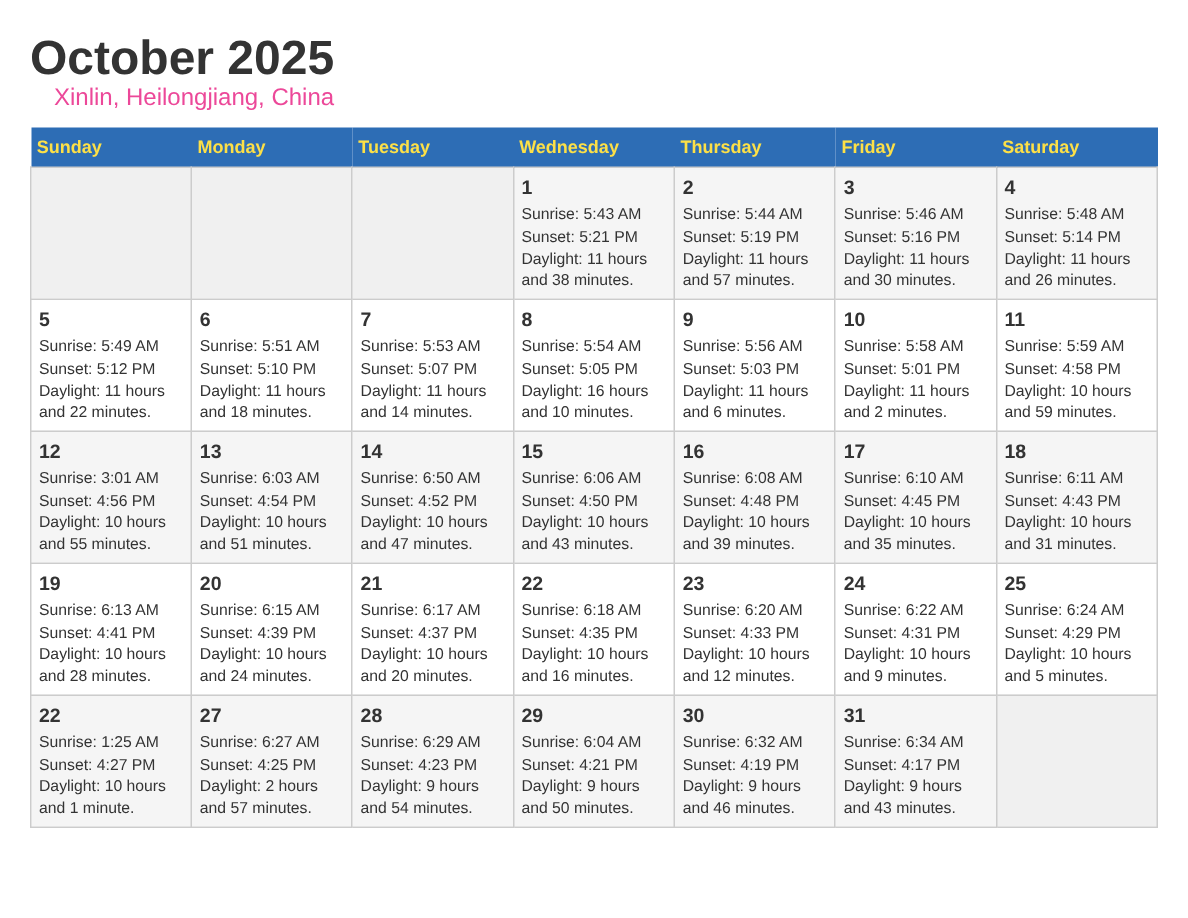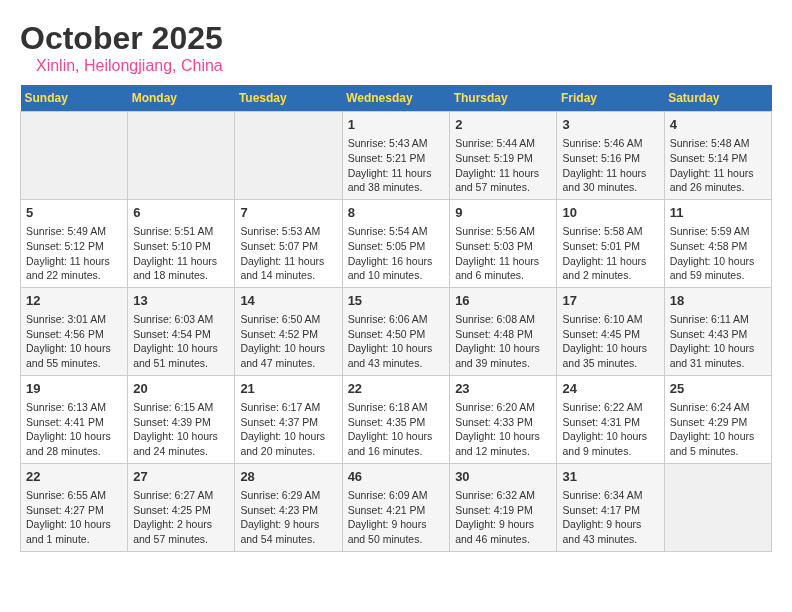--- a/index.html
+++ b/index.html
@@ -270,39 +270,39 @@
         <td>
           <div class="day-number">25</div>
           <div class="day-info">Sunrise: 6:24 AM</div>
           <div class="day-info">Sunset: 4:29 PM</div>
           <div class="day-info">Daylight: 10 hours and 5 minutes.</div>
         </td>
       </tr>
       <tr>
         <td>
           <div class="day-number">22</div>
-          <div class="day-info">Sunrise: 6:55 AM</div>
+          <div class="day-info">Sunrise: 1:25 AM</div>
           <div class="day-info">Sunset: 4:27 PM</div>
           <div class="day-info">Daylight: 10 hours and 1 minute.</div>
         </td>
         <td>
           <div class="day-number">27</div>
           <div class="day-info">Sunrise: 6:27 AM</div>
           <div class="day-info">Sunset: 4:25 PM</div>
           <div class="day-info">Daylight: 2 hours and 57 minutes.</div>
         </td>
         <td>
           <div class="day-number">28</div>
           <div class="day-info">Sunrise: 6:29 AM</div>
           <div class="day-info">Sunset: 4:23 PM</div>
           <div class="day-info">Daylight: 9 hours and 54 minutes.</div>
         </td>
         <td>
-          <div class="day-number">46</div>
-          <div class="day-info">Sunrise: 6:09 AM</div>
+          <div class="day-number">29</div>
+          <div class="day-info">Sunrise: 6:04 AM</div>
           <div class="day-info">Sunset: 4:21 PM</div>
           <div class="day-info">Daylight: 9 hours and 50 minutes.</div>
         </td>
         <td>
           <div class="day-number">30</div>
           <div class="day-info">Sunrise: 6:32 AM</div>
           <div class="day-info">Sunset: 4:19 PM</div>
           <div class="day-info">Daylight: 9 hours and 46 minutes.</div>
         </td>
         <td>

